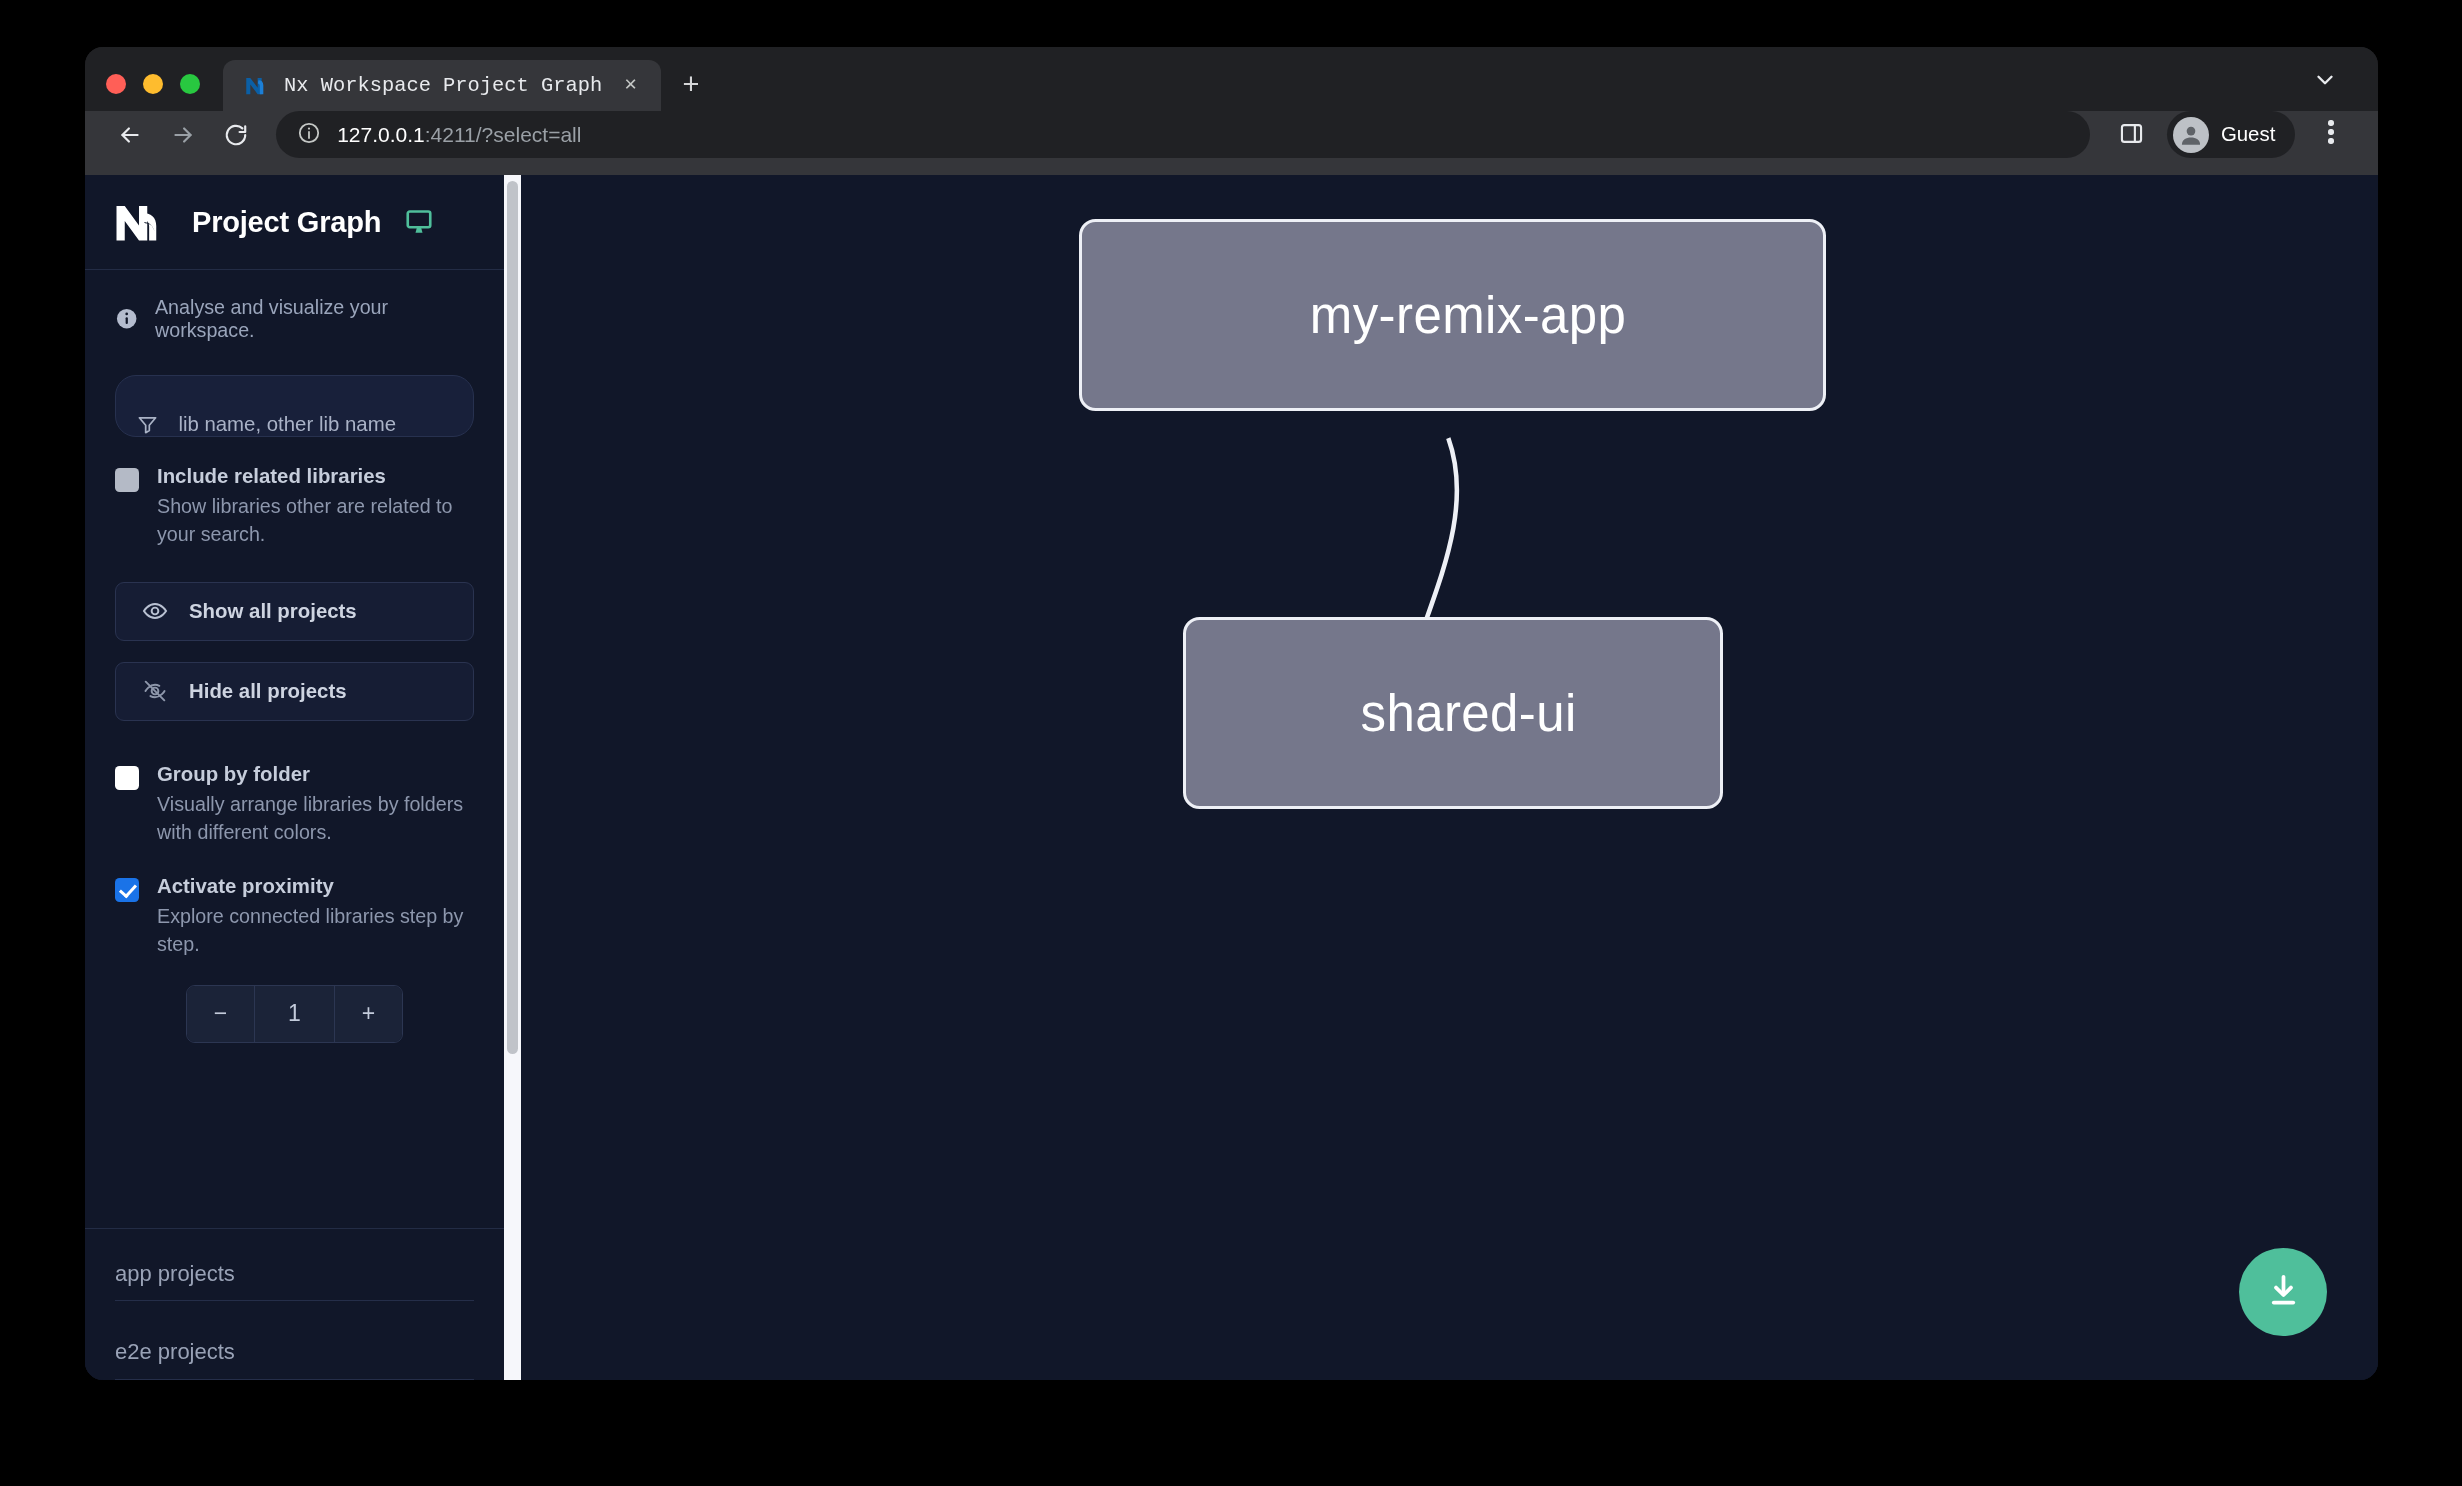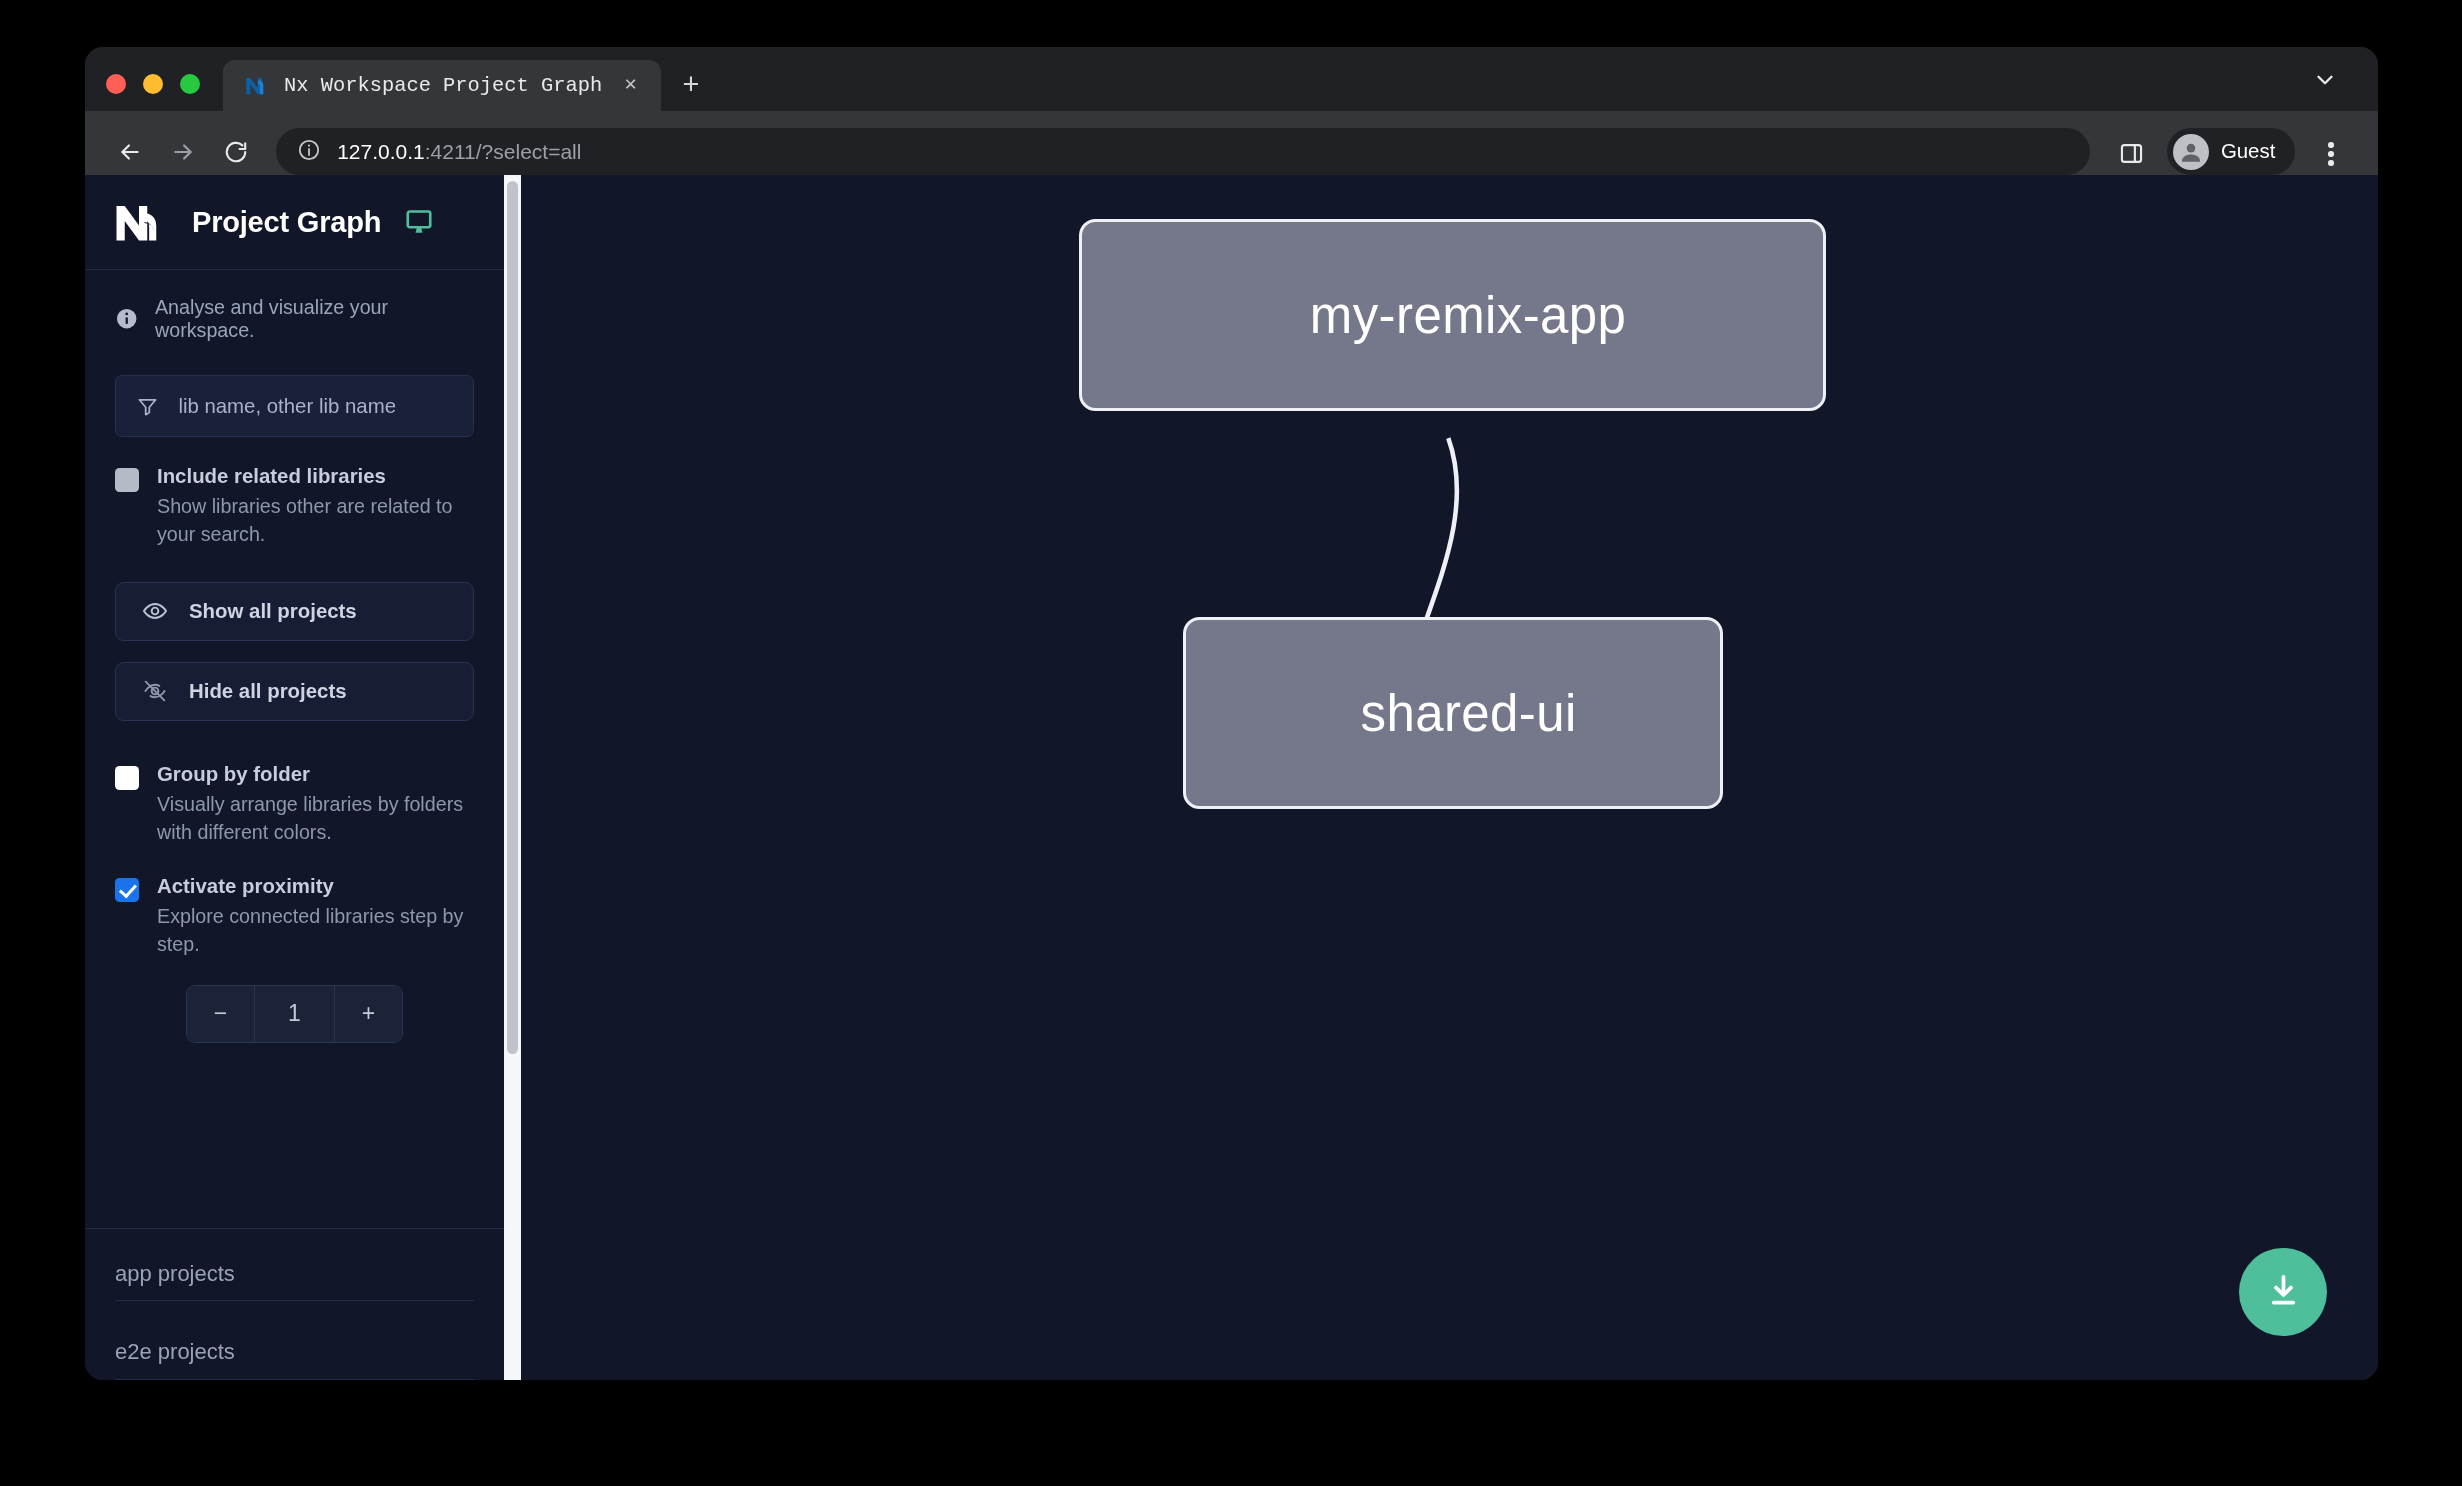--- a/index.html
+++ b/index.html
@@ -87,21 +87,21 @@
     right: 36px; bottom: 13.6px;
     width: 35px; height: 35px;
     display: flex; align-items: center; justify-content: center;
   }
 
   
   .toolbar {
     height: 64px;
     background: #35363a;
     display: flex;
-    align-items: flex-end;
+    align-items: flex-start;
     padding: 0 26px 0 21px;
     gap: 6px;
     flex: 0 0 auto;
   }
   .navbtn {
     width: 47px; height: 47px;
     display: flex; align-items: center; justify-content: center;
     border-radius: 50%;
     color: #e8eaed;
     flex: 0 0 auto;
@@ -210,23 +210,23 @@
     overflow: hidden;
     padding: 0 30px;
     display: flex;
     flex-direction: column;
   }
 
   .filter-box {
     height: 62px;
     background: #18203a;
     border: 0.8px solid #27314f;
-    border-radius: 7px;
-    display: flex;
-    align-items: center;
+    border-radius: 21px;
+    display: flex;
+    align-items: flex-end;
     padding: 0 19.7px;
     gap: 19.7px;
     margin-top: 16.6px;
     flex: 0 0 auto;
   }
   .funnel-icon { width: 23px; height: 23px; flex: 0 0 auto; }
   .filter-input {
     flex: 1 1 auto;
     background: transparent;
     border: none;

